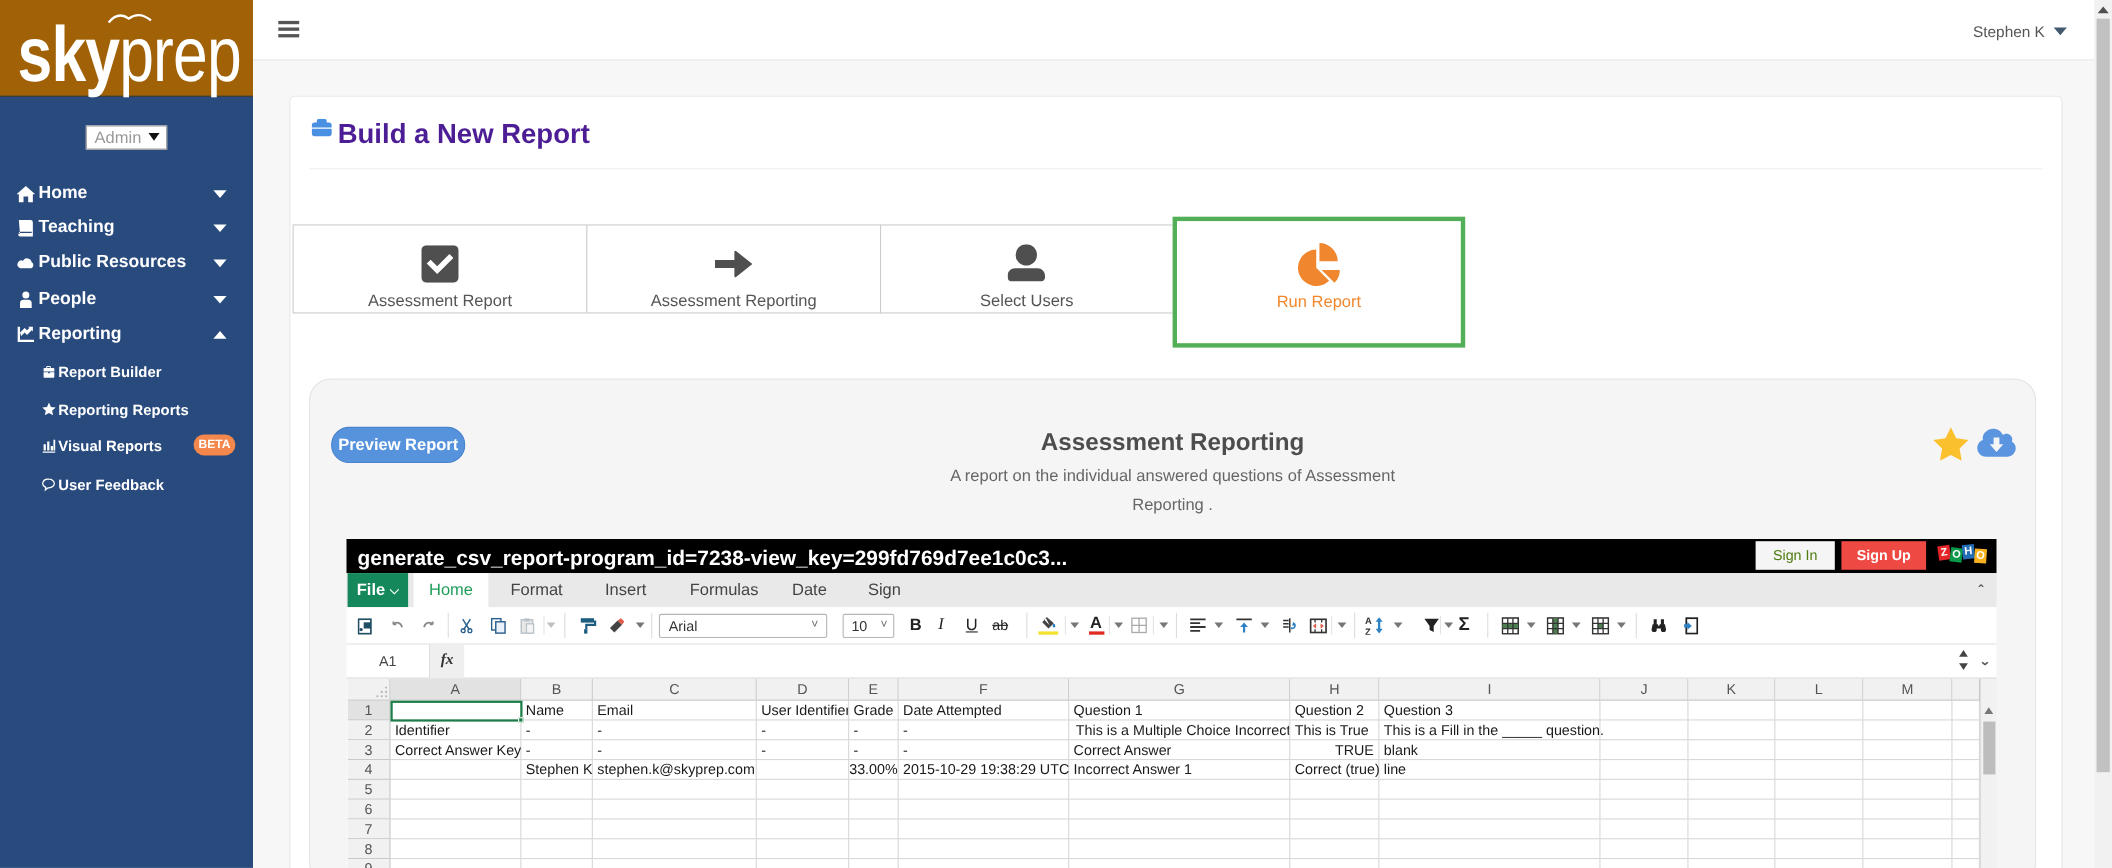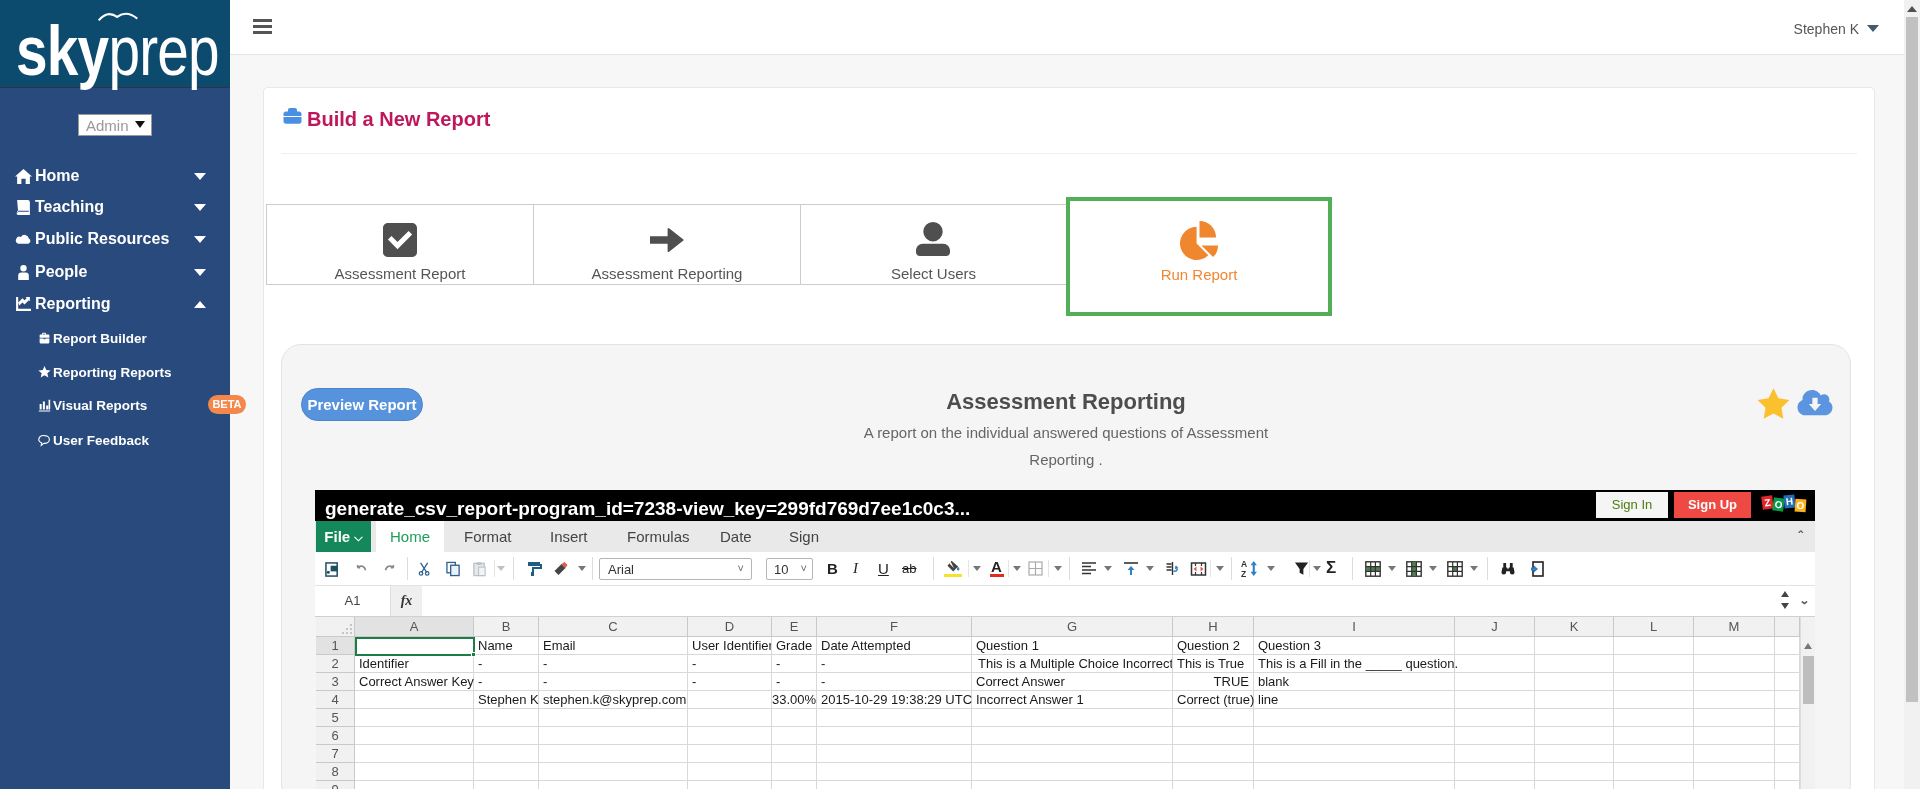--- a/index.html
+++ b/index.html
@@ -2,47 +2,47 @@
 <html><head>
 <meta charset="utf-8">
 <style>
   * { margin:0; padding:0; box-sizing:border-box; }
   html,body { width:1920px; height:789px; overflow:hidden; font-family:"Liberation Sans", sans-serif; }
   body { position:relative; background:#f7f7f7; }
   .abs { position:absolute; }
 
   
   #sidebar { position:absolute; left:0; top:0; width:230px; height:789px; background:#284a7d; }
-  #logo { position:absolute; left:0; top:0; width:230px; height:88px; background:#0c4a6e; border-bottom:1px solid #2b3543; }
+  #logo { position:absolute; left:0; top:0; width:230px; height:88px; background:#a16207; border-bottom:1px solid #2b3543; }
   #logotext { position:absolute; left:16px; top:10px; width:280px; color:#fff; font-size:71px; transform:scaleX(0.80); transform-origin:0 0; letter-spacing:-1px; }
   #logotext b { font-weight:bold; }
   #logotext span.thin { font-weight:normal; }
   #adminsel { position:absolute; left:78px; top:114px; width:74px; height:22px; background:#fff; border:1px solid #9a9a9a; }
   #adminsel .t { position:absolute; left:7px; top:2px; font-size:15px; color:#999; }
   #adminsel .c { position:absolute; right:6px; top:6px; width:0; height:0; border-left:5px solid transparent; border-right:5px solid transparent; border-top:7px solid #111; }
   .mitem { position:absolute; left:0; width:230px; height:31px; color:#fff; }
   .mitem .ic { position:absolute; left:15px; top:3px; width:17px; height:17px; }
   .mitem .tx { position:absolute; left:35px; top:2px; font-size:16px; font-weight:bold; }
   .mitem .car { position:absolute; right:24px; top:8px; width:0; height:0; border-left:6px solid transparent; border-right:6px solid transparent; border-top:7px solid #fff; }
   .mitem .caru { position:absolute; right:24px; top:8px; width:0; height:0; border-left:6px solid transparent; border-right:6px solid transparent; border-bottom:7px solid #fff; }
   .sitem { position:absolute; left:0; width:230px; height:30px; color:#fff; }
   .sitem .ic { position:absolute; left:38px; top:4px; width:13px; height:13px; }
   .sitem .tx { position:absolute; left:53px; top:3px; font-size:13.5px; font-weight:bold; }
-  #beta { position:absolute; left:176px; top:395px; width:38px; height:19px; background:#f4874b; border-radius:10px; color:#fff; font-size:11px; font-weight:bold; text-align:center; line-height:19px;margin-left:32px; }
+  #beta { position:absolute; left:176px; top:395px; width:38px; height:19px; background:#f4874b; border-radius:10px; color:#fff; font-size:11px; font-weight:bold; text-align:center; line-height:19px; }
 
   
   #topbar { position:absolute; left:230px; top:0; width:1674px; height:55px; background:#fff; border-bottom:1px solid #e4e4e4; }
   #burger div { position:absolute; left:23px; width:19px; height:3px; background:#555; }
   #stephen { position:absolute; right:25px; top:21px; font-size:14px; color:#555; }
   #stephen .car { display:inline-block; margin-left:8px; width:0; height:0; border-left:6px solid transparent; border-right:6px solid transparent; border-top:7px solid #43596d; vertical-align:2px; }
 
   
   #card { position:absolute; left:263px; top:87px; width:1612px; height:720px; background:#fff; border:1px solid #e8e8e8; border-radius:5px; }
   #heading { position:absolute; left:283px; top:108px; }
-  #heading .tx { position:absolute; left:24px; top:0; width:400px; font-size:20px; font-weight:bold; color:#be185d; }
+  #heading .tx { position:absolute; left:24px; top:0; width:400px; font-size:25px; font-weight:bold; color:#4c1d95; }
   #hdivider { position:absolute; left:281px; top:153px; width:1576px; height:1px; background:#efefef; }
 
   
   .wcell { position:absolute; top:204px; height:81px; background:#fff; border:1px solid #ccc; }
   .wlabel { position:absolute; font-size:15px; color:#555; text-align:center; }
   #wgreen { position:absolute; left:1066px; top:197px; width:266px; height:119px; border:4px solid #52ae57; background:#fff; }
   #runlabel { position:absolute; left:1066px; top:266px; width:266px; text-align:center; font-size:15px; color:#f1872e; }
 
   
   #panel { position:absolute; left:281px; top:344px; width:1570px; height:460px; background:#f5f5f6; border:1px solid #e3e3e3; border-radius:20px; }

